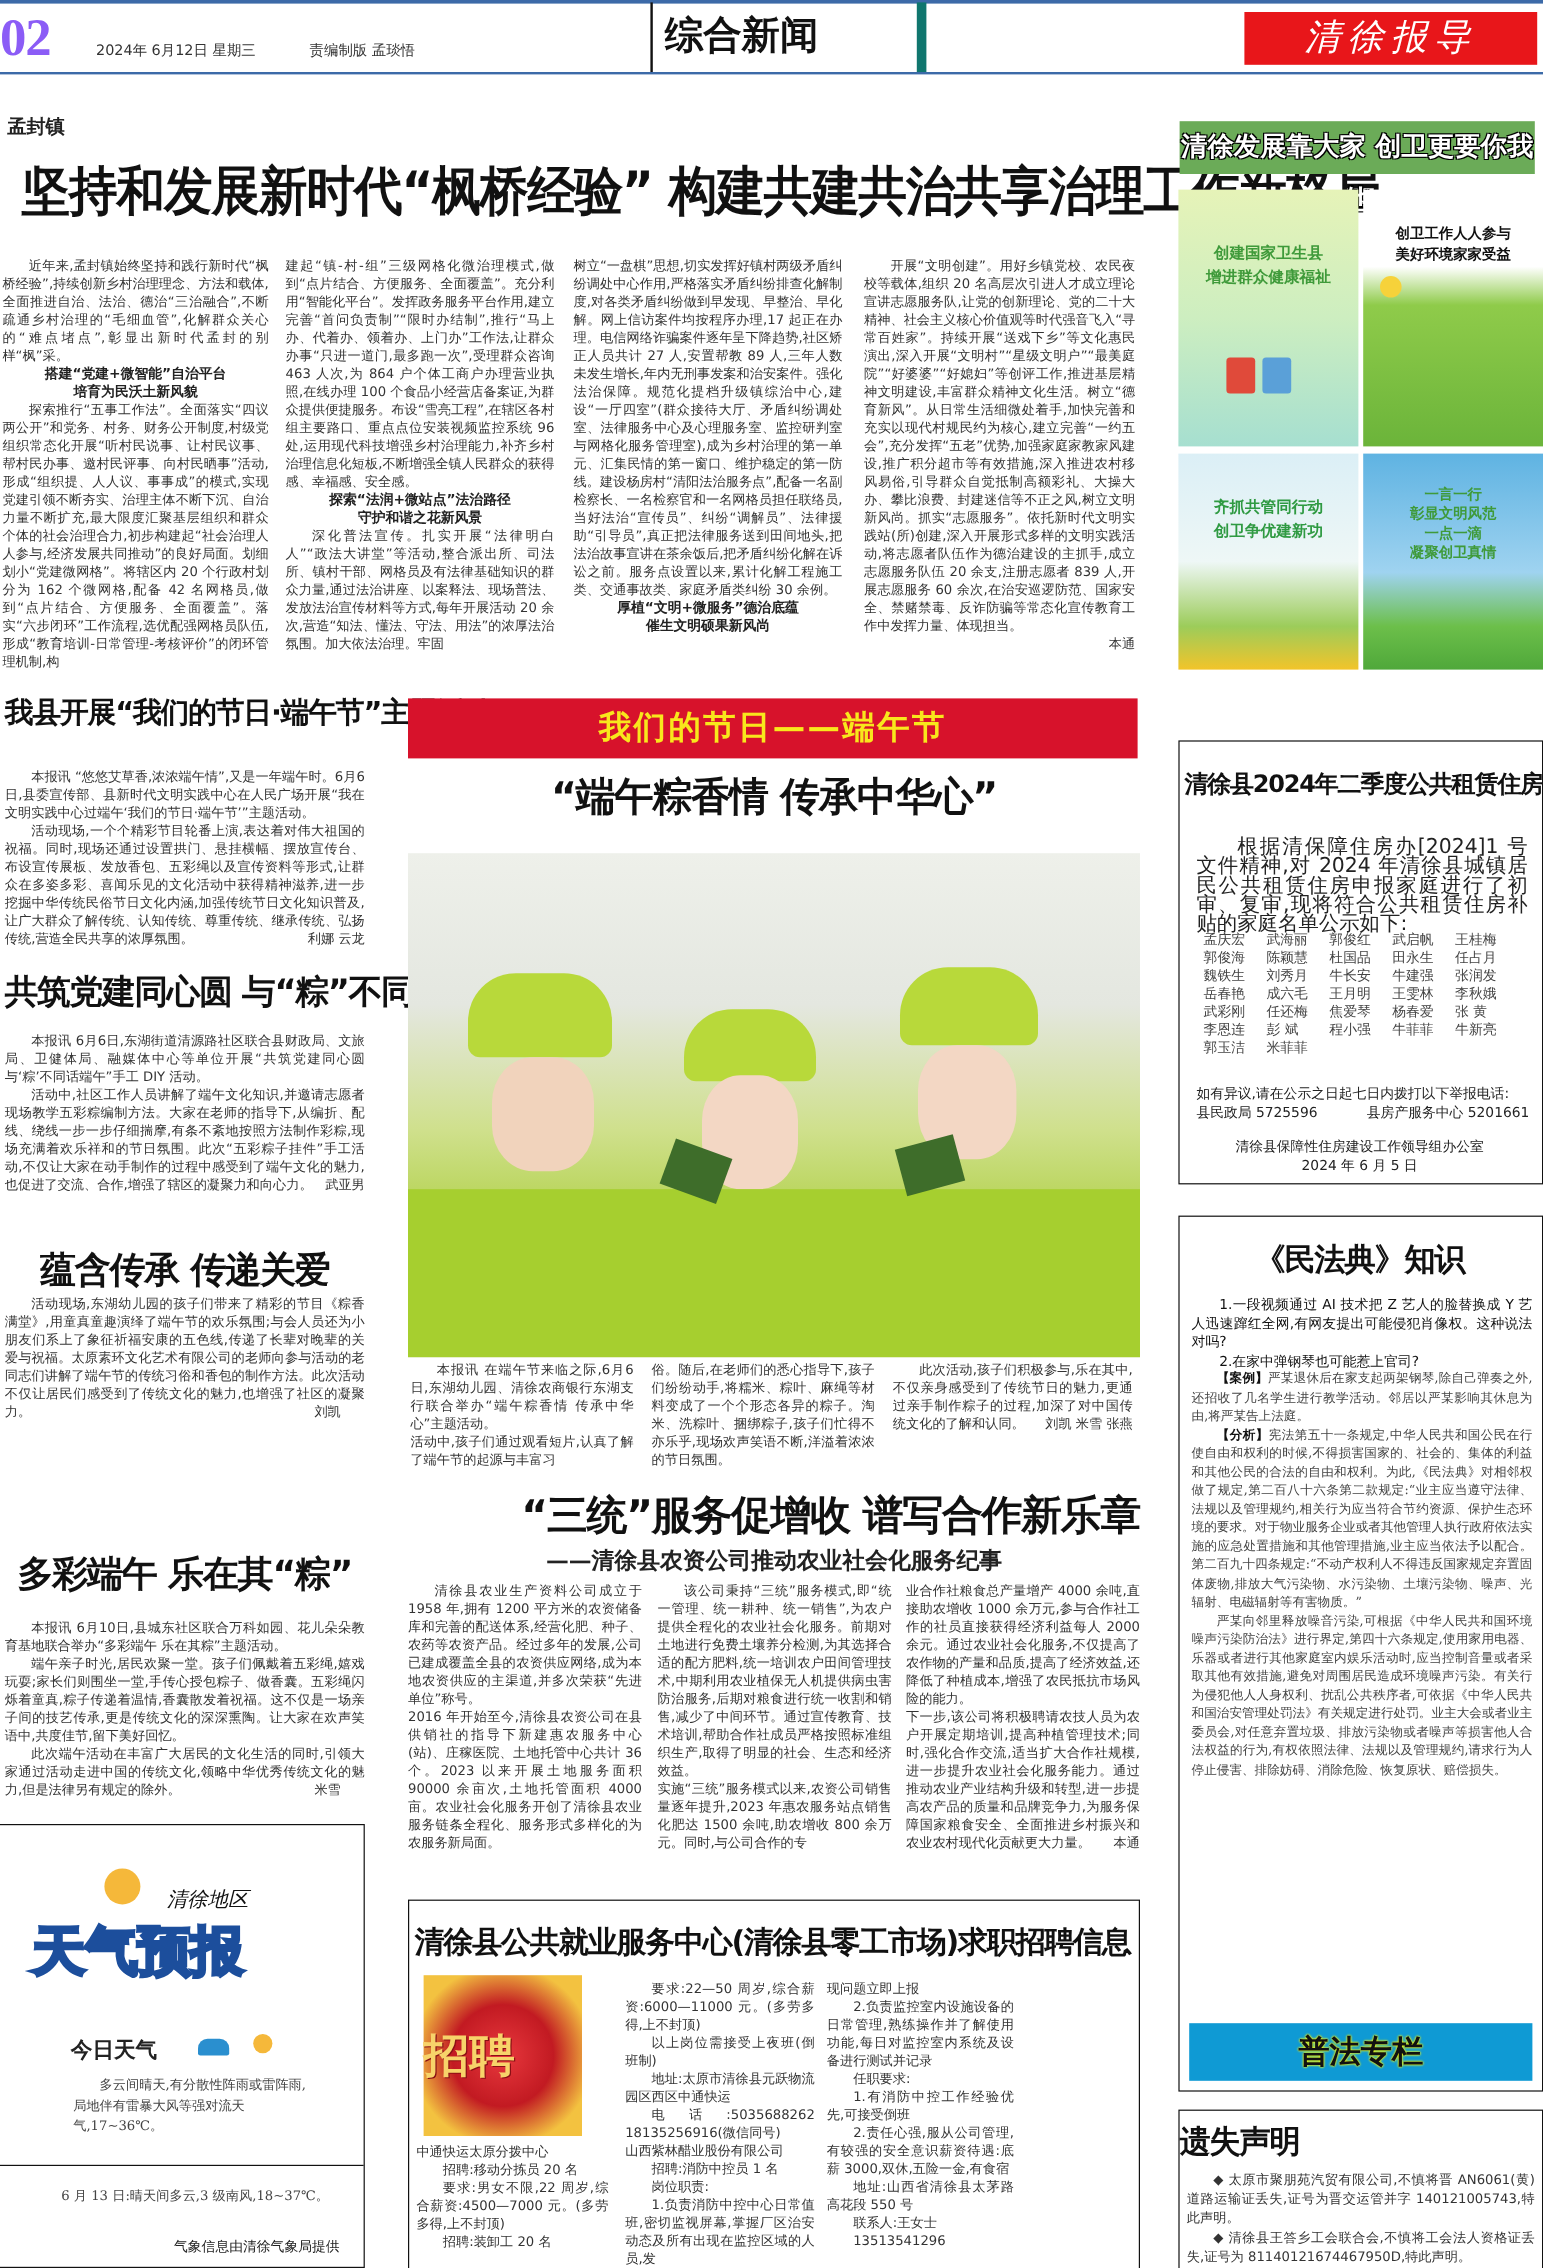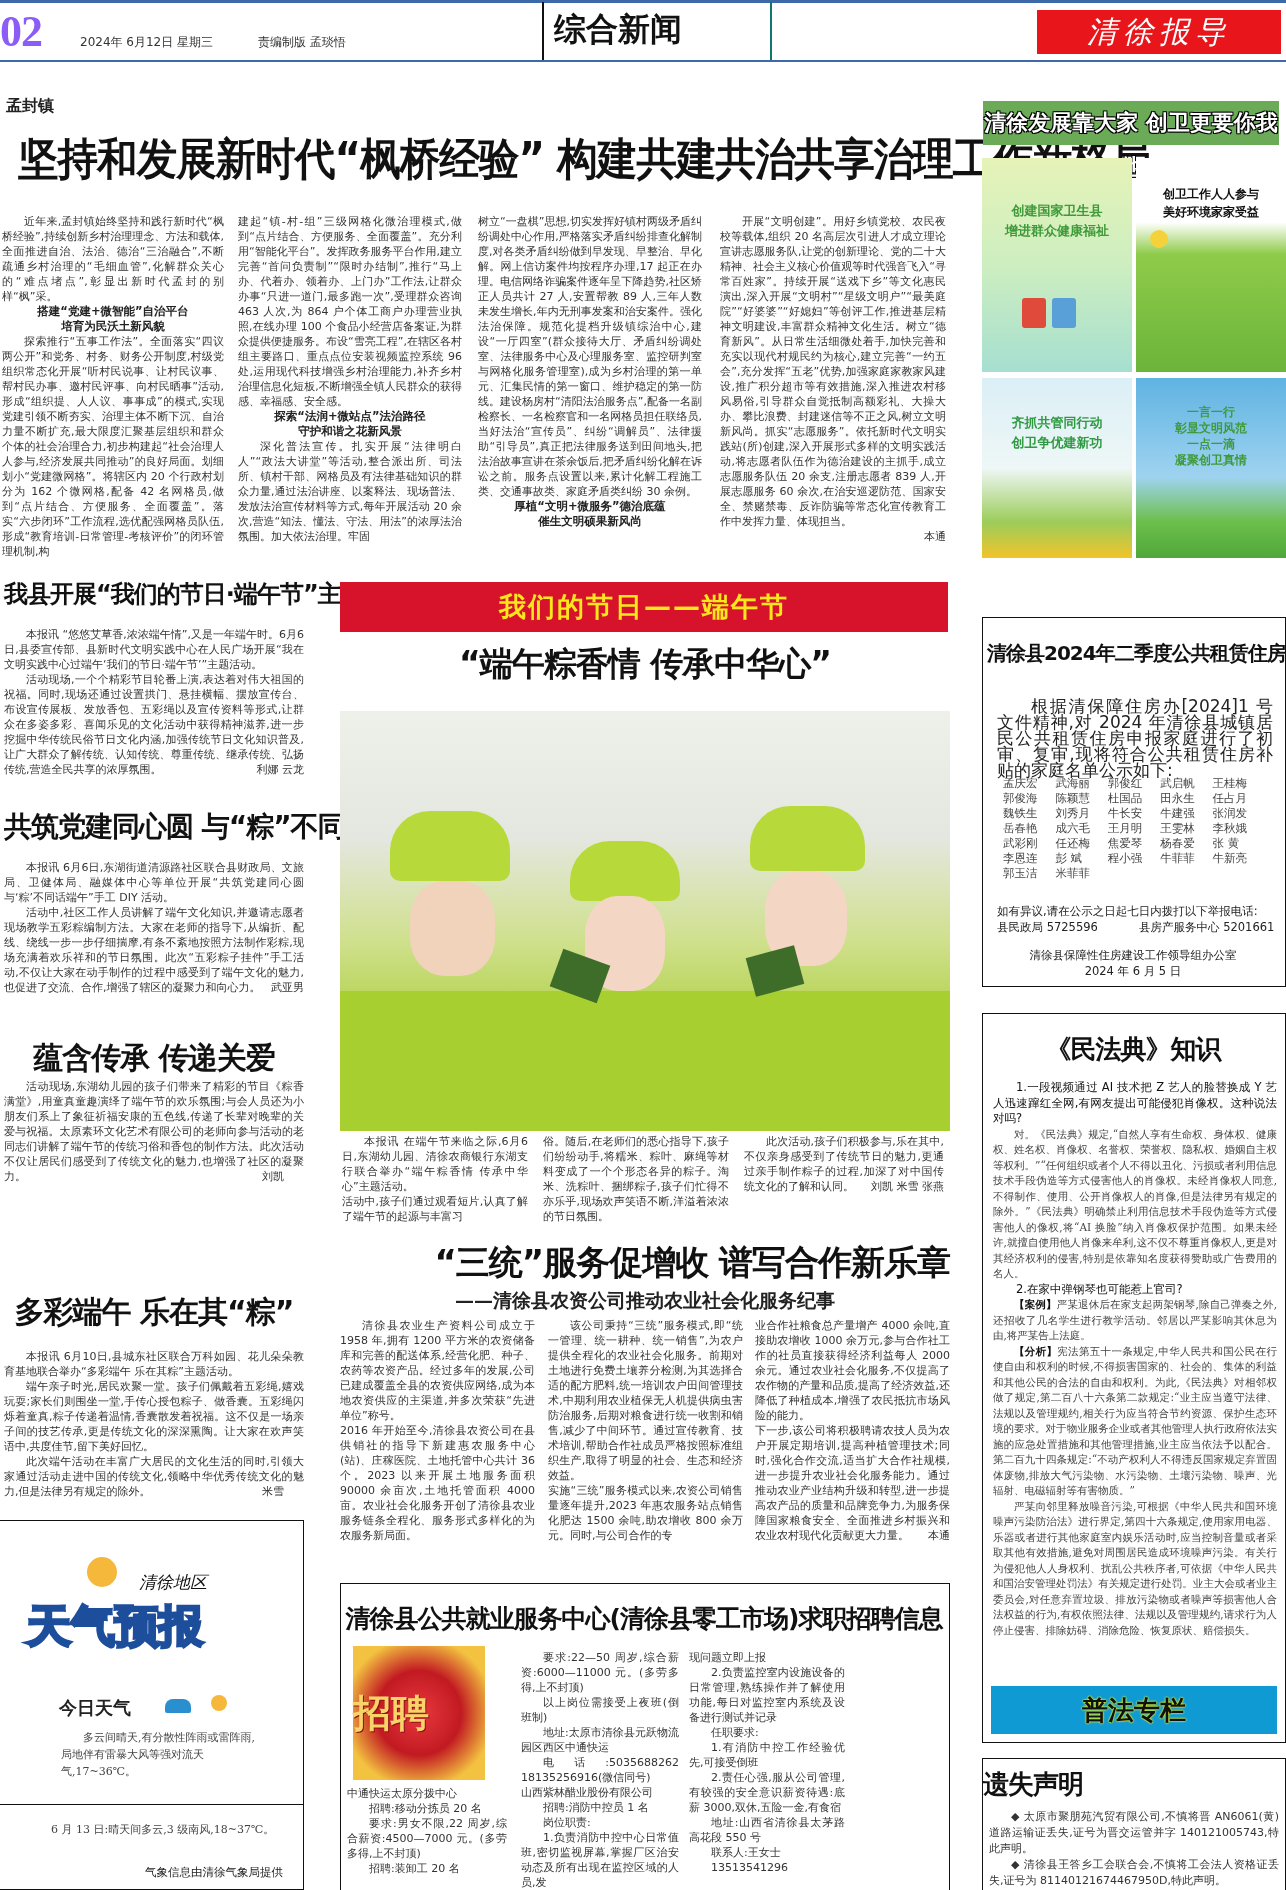--- a/index.html
+++ b/index.html
@@ -2,21 +2,21 @@
 <html><head>
 <meta charset="utf-8">
 <style>
 *{box-sizing:border-box;margin:0;padding:0}
 body{width:1286px;height:1890px;background:#fff;font-family:"DejaVu Sans",sans-serif;color:#222;position:relative;overflow:hidden}
 .abs{position:absolute}
 .topbar{left:0;top:0;width:1286px;height:62px;border-top:3px solid #3c6aa8;border-bottom:2px solid #3c6aa8}
 .pageno{left:0;top:6px;font-family:Liberation Serif, serif;font-weight:bold;font-size:44px;color:#8b5cf6;letter-spacing:-1px}
 .dateline{left:80px;top:34px;font-size:12px;color:#333}
 .editor{left:258px;top:34px;font-size:12px;color:#333}
-.section{left:542px;top:2px;width:230px;height:58px;border-left:2px solid #111;border-right:2px solid #0f766e;font-family:"DejaVu Serif",serif;font-size:32px;font-weight:bold;padding:6px 0 0 10px;color:#111}
+.section{left:542px;top:2px;width:230px;height:58px;border-left:2px solid #111;border-right:8px solid #0f766e;font-family:"DejaVu Serif",serif;font-size:32px;font-weight:bold;padding:6px 0 0 10px;color:#111}
 .logo{left:1037px;top:10px;width:244px;height:44px;background:#e8161a;color:#fff;font-family:"DejaVu Serif",serif;font-style:italic;font-size:30px;text-align:center;line-height:44px;letter-spacing:6px}
 .kicker{left:6px;top:96px;font-family:"DejaVu Serif",serif;font-size:16px;font-weight:bold}
 .headline{left:18px;top:130px;font-size:44px;font-weight:900;font-family:"DejaVu Sans",sans-serif;letter-spacing:-1px;transform:scaleX(0.92);transform-origin:left;white-space:nowrap;color:#111}
 .body{font-size:11px;line-height:15px;color:#333;text-align:justify}
 .ind{text-indent:2em}
 .sub{text-align:center;font-size:11.5px;line-height:15px;color:#222}
 .col{position:absolute}
 .h2{font-weight:900;font-size:28px;color:#111;white-space:nowrap;letter-spacing:-1px}
 .green-banner{left:983px;top:101px;width:296px;height:44px;background:#6bab58;color:#fff;font-weight:900;font-size:22px;text-align:center;line-height:44px;text-shadow:1px 1px 0 #000,-1px -1px 0 #000,1px -1px 0 #000,-1px 1px 0 #000}
 .poster{position:absolute;overflow:hidden}
@@ -81,21 +81,21 @@
 </div>
 <div class="poster" style="left:1136px;top:378px;width:150px;height:180px;background:linear-gradient(180deg,#5fb3e2 0%,#9fd3f0 55%,#6cbf4a 80%,#4fa83a 100%)">
   <div class="pt" style="top:26px;color:#3f9a3a;font-size:12px">一言一行</div>
   <div class="pt" style="top:42px;color:#3f9a3a;font-size:12px">彰显文明风范</div>
   <div class="pt" style="top:58px;color:#3f9a3a;font-size:12px">一点一滴</div>
   <div class="pt" style="top:74px;color:#3f9a3a;font-size:12px">凝聚创卫真情</div>
 </div>
 
 <div class="col" style="left:4px;top:578px;width:300px">
   <div class="h2" style="font-size:24px">我县开展“我们的节日·端午节”主题活动</div>
-  <p class="body ind" style="margin-top:17px">本报讯  “悠悠艾草香,浓浓端午情”,又是一年端午时。6月6日,县委宣传部、县新时代文明实践中心在人民广场开展“我在文明实践中心过端午‘我们的节日·端午节’”主题活动。</p>
+  <p class="body ind" style="margin-top:30px">本报讯  “悠悠艾草香,浓浓端午情”,又是一年端午时。6月6日,县委宣传部、县新时代文明实践中心在人民广场开展“我在文明实践中心过端午‘我们的节日·端午节’”主题活动。</p>
   <p class="body ind">活动现场,一个个精彩节目轮番上演,表达着对伟大祖国的祝福。同时,现场还通过设置拱门、悬挂横幅、摆放宣传台、布设宣传展板、发放香包、五彩绳以及宣传资料等形式,让群众在多姿多彩、喜闻乐见的文化活动中获得精神滋养,进一步挖掘中华传统民俗节日文化内涵,加强传统节日文化知识普及,让广大群众了解传统、认知传统、尊重传统、继承传统、弘扬传统,营造全民共享的浓厚氛围。</p>
   <p class="body" style="text-align:right;margin-top:-15px">利娜  云龙</p>
 </div>
 <div class="col" style="left:4px;top:808px;width:300px">
   <div class="h2" style="text-align:center">共筑党建同心圆 与“粽”不同话端午</div>
   <p class="body ind" style="margin-top:14px">本报讯  6月6日,东湖街道清源路社区联合县财政局、文旅局、卫健体局、融媒体中心等单位开展“共筑党建同心圆 与‘粽’不同话端午”手工 DIY 活动。</p>
   <p class="body ind">活动中,社区工作人员讲解了端午文化知识,并邀请志愿者现场教学五彩粽编制方法。大家在老师的指导下,从编折、配线、绕线一步一步仔细揣摩,有条不紊地按照方法制作彩粽,现场充满着欢乐祥和的节日氛围。此次“五彩粽子挂件”手工活动,不仅让大家在动手制作的过程中感受到了端午文化的魅力,也促进了交流、合作,增强了辖区的凝聚力和向心力。</p>
   <p class="body" style="text-align:right;margin-top:-15px">武亚男</p>
 </div>
 <div class="col" style="left:4px;top:1038px;width:300px">
@@ -237,21 +237,20 @@
   <div class="body" style="position:absolute;left:14px;top:302px;font-size:11.5px;color:#222">县民政局 5725596</div>
   <div class="body" style="position:absolute;left:156px;top:302px;font-size:11.5px;color:#222">县房产服务中心 5201661</div>
   <div class="sub" style="position:absolute;left:0;top:330px;width:300px;font-size:11.5px">清徐县保障性住房建设工作领导组办公室</div>
   <div class="sub" style="position:absolute;left:0;top:346px;width:300px;font-size:11.5px">2024 年 6 月 5 日</div>
 </div>
 
 <div class="box" style="left:982px;top:1013px;width:304px;height:730px">
   <div class="h2" style="position:absolute;left:0;top:18px;width:300px;text-align:center;font-size:26px">《民法典》知识</div>
   <div style="position:absolute;left:10px;top:66px;width:284px">
     <p class="body ind" style="font-size:11.5px;line-height:15.5px;color:#111">1.一段视频通过 AI 技术把 Z 艺人的脸替换成 Y 艺人迅速蹿红全网,有网友提出可能侵犯肖像权。这种说法对吗?</p>
-    <p class="body ind" style="font-family:'DejaVu Serif',serif;font-size:10.5px;line-height:15.5px;color:#444">对。《民法典》规定,“自然人享有生命权、身体权、健康权、姓名权、肖像权、名誉权、荣誉权、隐私权、婚姻自主权等权利。”“任何组织或者个人不得以丑化、污损或者利用信息技术手段伪造等方式侵害他人的肖像权。未经肖像权人同意,不得制作、使用、公开肖像权人的肖像,但是法律另有规定的除外。”《民法典》明确禁止利用信息技术手段伪造等方式侵害他人的像权,将“AI 换脸”纳入肖像权保护范围。如果未经许,就擅自使用他人肖像来牟利,这不仅不尊重肖像权人,更是对其经济权利的侵害,特别是依靠知名度获得赞助或广告费用的名人。</p>
     <p class="body ind" style="font-size:11.5px;line-height:15.5px;color:#111">2.在家中弹钢琴也可能惹上官司?</p>
     <p class="body ind" style="font-family:'DejaVu Serif',serif;font-size:10.5px;line-height:15.5px;color:#444"><b style="font-family:'DejaVu Sans',sans-serif;color:#111">【案例】</b><span>严某退休后在家支起两架钢琴,除自己弹奏之外,还招收了几名学生进行教学活动。邻居以严某影响其休息为由,将严某告上法庭。</span></p>
     <p class="body ind" style="font-family:'DejaVu Serif',serif;font-size:10.5px;line-height:15.5px;color:#444"><b style="font-family:'DejaVu Sans',sans-serif;color:#111">【分析】</b><span>宪法第五十一条规定,中华人民共和国公民在行使自由和权利的时候,不得损害国家的、社会的、集体的利益和其他公民的合法的自由和权利。为此,《民法典》对相邻权做了规定,第二百八十六条第二款规定:“业主应当遵守法律、法规以及管理规约,相关行为应当符合节约资源、保护生态环境的要求。对于物业服务企业或者其他管理人执行政府依法实施的应急处置措施和其他管理措施,业主应当依法予以配合。第二百九十四条规定:“不动产权利人不得违反国家规定弃置固体废物,排放大气污染物、水污染物、土壤污染物、噪声、光辐射、电磁辐射等有害物质。”</span></p>
     <p class="body ind" style="font-family:'DejaVu Serif',serif;font-size:10.5px;line-height:15.5px;color:#444">严某向邻里释放噪音污染,可根据《中华人民共和国环境噪声污染防治法》进行界定,第四十六条规定,使用家用电器、乐器或者进行其他家庭室内娱乐活动时,应当控制音量或者采取其他有效措施,避免对周围居民造成环境噪声污染。有关行为侵犯他人人身权利、扰乱公共秩序者,可依据《中华人民共和国治安管理处罚法》有关规定进行处罚。业主大会或者业主委员会,对任意弃置垃圾、排放污染物或者噪声等损害他人合法权益的行为,有权依照法律、法规以及管理规约,请求行为人停止侵害、排除妨碍、消除危险、恢复原状、赔偿损失。</p>
   </div>
   <div class="blue-banner" style="position:absolute;left:8px;top:672px;width:286px;height:48px">普法专栏</div>
 </div>
 
 <div class="box" style="left:982px;top:1758px;width:304px;height:136px">
   <div class="h2" style="position:absolute;left:0;top:8px;width:300px;text-align:left;font-size:26px">遗失声明</div>

